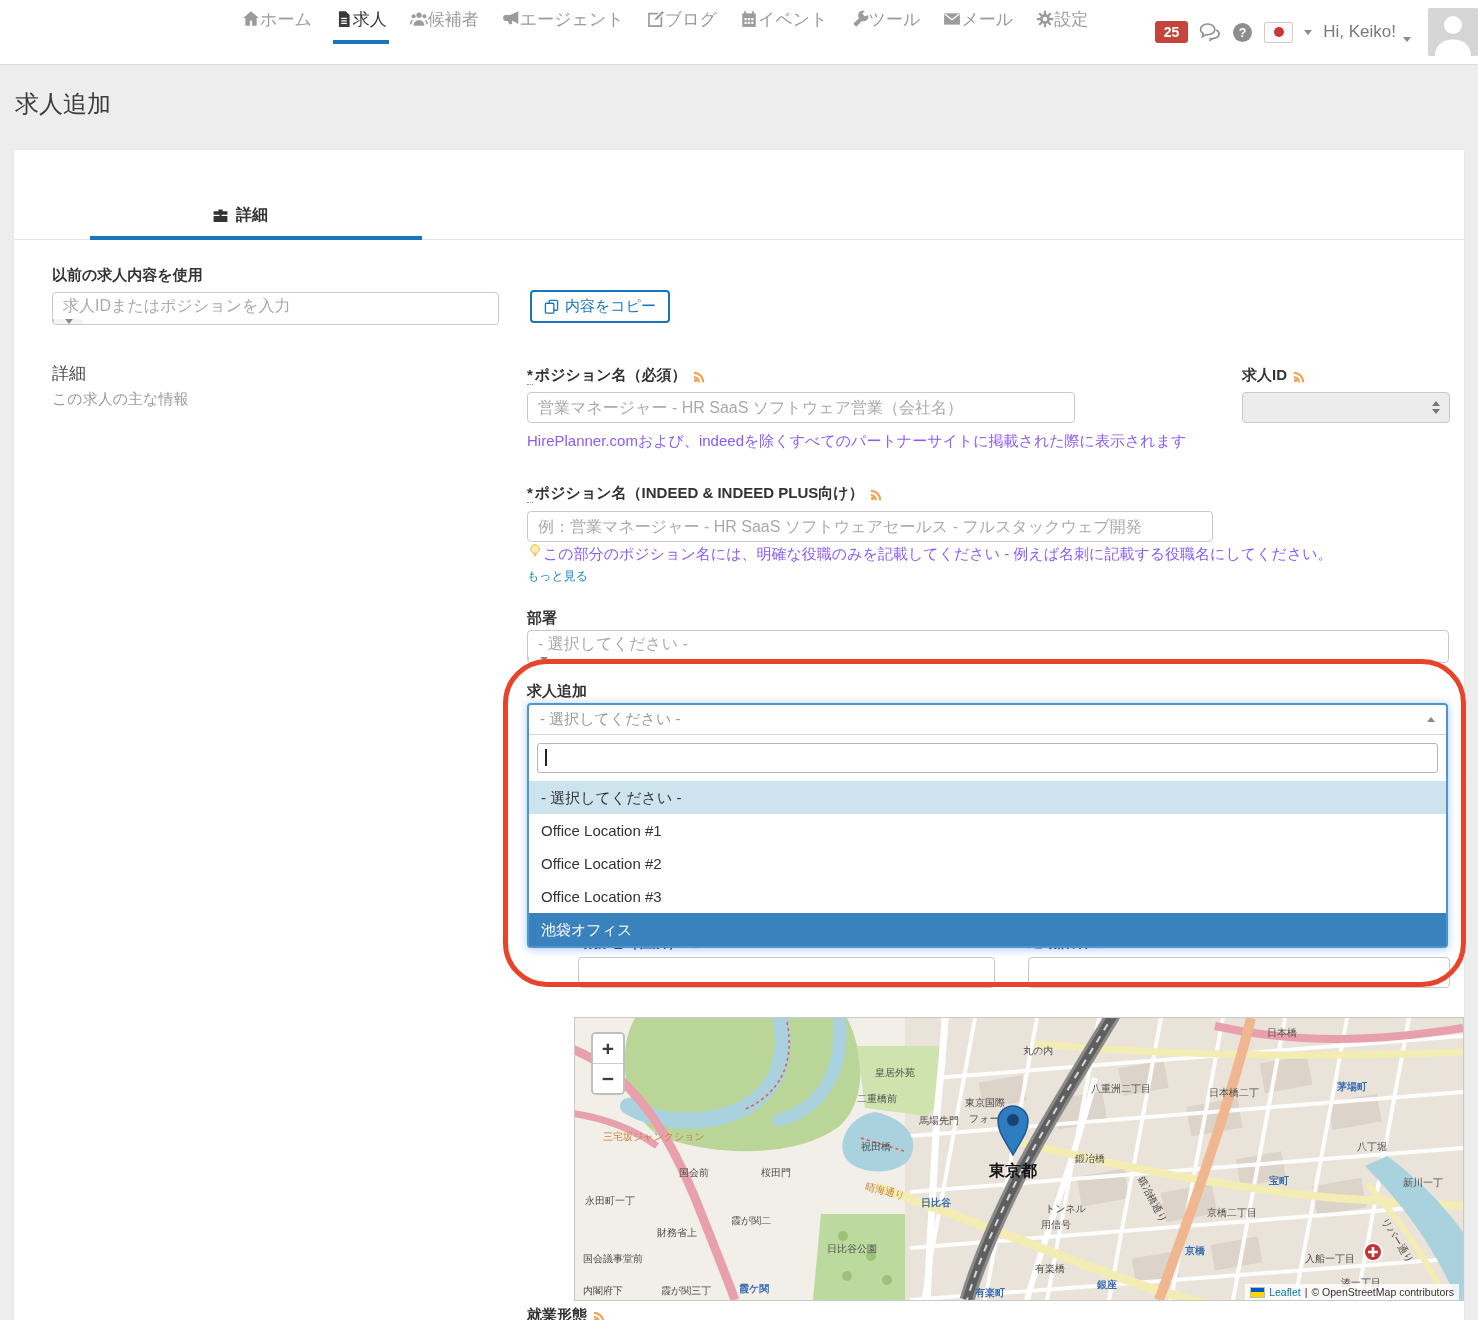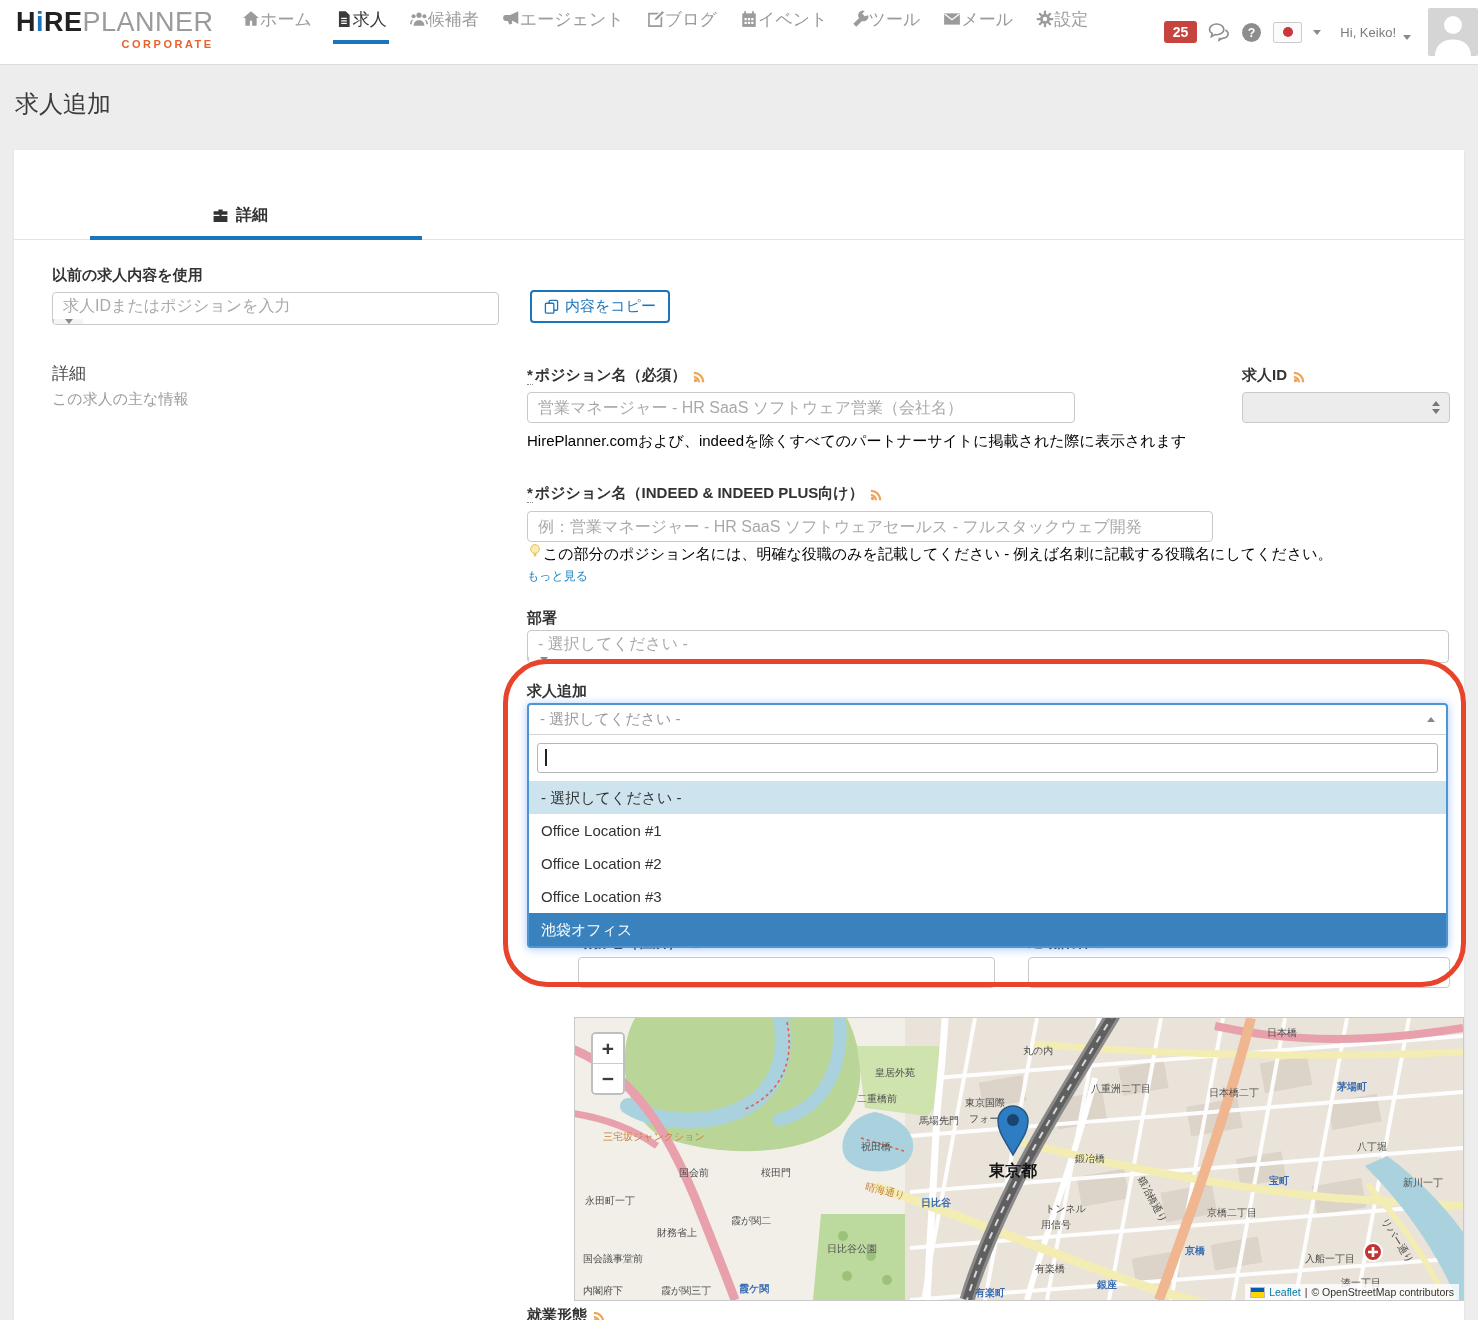--- a/index.html
+++ b/index.html
@@ -19,21 +19,21 @@
   .nav-item{display:flex;flex-direction:row;align-items:center;color:#9b9b9b;font-size:17px;cursor:pointer;padding:0 2px 6px;position:relative;}
   .nav-item svg{width:18px;height:18px;margin-bottom:2px;}
   .nav-item.active{color:#3b3b3b;}
   .nav-item.active::after{content:"";position:absolute;left:0;right:0;bottom:-7px;height:4px;background:#1b75bb;}
   .rightbar{position:absolute;right:0;top:0;height:64px;display:flex;align-items:center;gap:11px;}
   .badge{background:#c5453e;color:#fff;font-size:14px;font-weight:700;border-radius:3px;padding:3px 9px;}
   .icon-gray{color:#8d8d8d;}
   .flag{width:27px;height:19px;background:#fbfbfb;border:1px solid #ccc;border-radius:2px;display:flex;align-items:center;justify-content:center;}
   .flag .dot{width:10px;height:10px;border-radius:50%;background:#c9363b;}
   .caret-d{width:0;height:0;border-left:4px solid transparent;border-right:4px solid transparent;border-top:5px solid #8a8a8a;display:inline-block;}
-  .greeting{color:#7a7a7a;font-size:13px;display:flex;align-items:flex-end;gap:7px;margin-left:8px;}
+  .greeting{color:#7a7a7a;font-size:17px;display:flex;align-items:flex-end;gap:7px;}
   .avatar{width:50px;height:48px;background:#d5d5d5;margin-left:6px;margin-right:0;display:flex;align-items:flex-end;justify-content:center;overflow:hidden;border-radius:2px;}
 
   
   .page-title{position:absolute;left:15px;top:88px;font-size:24px;color:#3c3c3c;font-weight:400;}
   .card{position:absolute;left:14px;top:150px;width:1450px;height:1170px;background:#fff;box-shadow:0 1px 2px rgba(0,0,0,.08);}
   .tab{position:absolute;left:212px;top:205px;display:flex;align-items:center;gap:7px;font-size:16px;font-weight:700;color:#333;z-index:2;}
   .tab svg{width:17px;height:17px;}
   .tab-underline{position:absolute;left:90px;top:236px;width:332px;height:4px;background:#1b75bb;z-index:2;}
   .tab-border{position:absolute;left:14px;top:239px;width:1450px;height:1px;background:#e4e4e4;z-index:1;}
 
@@ -43,21 +43,21 @@
   .combo .caret-box{width:29px;border-left:1px solid #c9c9c9;background:#f5f5f5;display:flex;align-items:center;justify-content:center;}
   .btn-copy{position:absolute;left:530px;top:290px;height:33px;display:flex;align-items:center;gap:6px;padding:0 12px;border:2px solid #1b75bb;border-radius:4px;color:#1b75bb;font-size:15px;background:#fff;cursor:pointer;z-index:2;}
 
   .left-title{position:absolute;left:52px;top:362px;font-size:17px;color:#4a4a4a;z-index:2;}
   .left-sub{position:absolute;left:52px;top:390px;font-size:15px;color:#9b9b9b;z-index:2;}
 
   .field-label{font-size:15px;font-weight:700;color:#333;display:flex;align-items:center;gap:6px;z-index:2;}
   .star{border-bottom:1px dotted #8a8a8a;padding-bottom:1px;}
   .tinput{border:1px solid #c9c9c9;border-radius:4px;height:31px;font-size:16px;color:#444;padding:0 10px;box-sizing:border-box;font-family:inherit;background:#fff;}
   .tinput::placeholder{color:#a9a9a9;}
-  .help-text{font-size:15px;color:#000000;line-height:21px;z-index:2;}
+  .help-text{font-size:15px;color:#8b5cf6;line-height:21px;z-index:2;}
   .link{color:#1e87c4;font-size:12px;cursor:pointer;z-index:2;}
   .rss{width:14px;height:14px;flex:0 0 auto;}
 
   .num-disabled{position:absolute;left:1242px;top:392px;width:208px;height:31px;background:#ececec;border:1px solid #c9c9c9;border-radius:4px;box-sizing:border-box;z-index:2;display:flex;align-items:center;justify-content:flex-end;padding-right:9px;}
   .spin{display:flex;flex-direction:column;gap:3px;}
   .tri-u{width:0;height:0;border-left:4px solid transparent;border-right:4px solid transparent;border-bottom:5px solid #777;}
   .tri-dn{width:0;height:0;border-left:4px solid transparent;border-right:4px solid transparent;border-top:5px solid #777;}
 
   
   .dd{position:absolute;left:527px;top:703px;width:921px;border:2px solid #4e95d2;border-radius:4px;background:#fff;box-shadow:0 1px 9px rgba(77,144,254,.5);z-index:5;box-sizing:border-box;}
@@ -89,24 +89,20 @@
   .tokyo{font-size:16px;font-weight:700;fill:#151515;}
 
   .bulb{width:16px;height:16px;}
 </style>
 </head>
 <body>
 
 <div class="page">
 
   <div class="navbar">
-    <div class="logo">
-      <div class="l1"><span class="bold">H</span><span class="tie">i</span><span class="bold">RE</span><span class="light">PLANNER</span></div>
-      <div class="l2">CORPORATE</div>
-    </div>
 
     <div class="mainnav">
       <div class="nav-item">
         <svg viewBox="0 0 16 16" fill="currentColor">
             <path d="M8 1L1 7h2v7h4v-4.5h2V14h4V7h2z"></path>
           </svg>
         <span>ホーム</span>
       </div>
       <div class="nav-item active">
         <svg viewBox="0 0 16 16" fill="currentColor">

